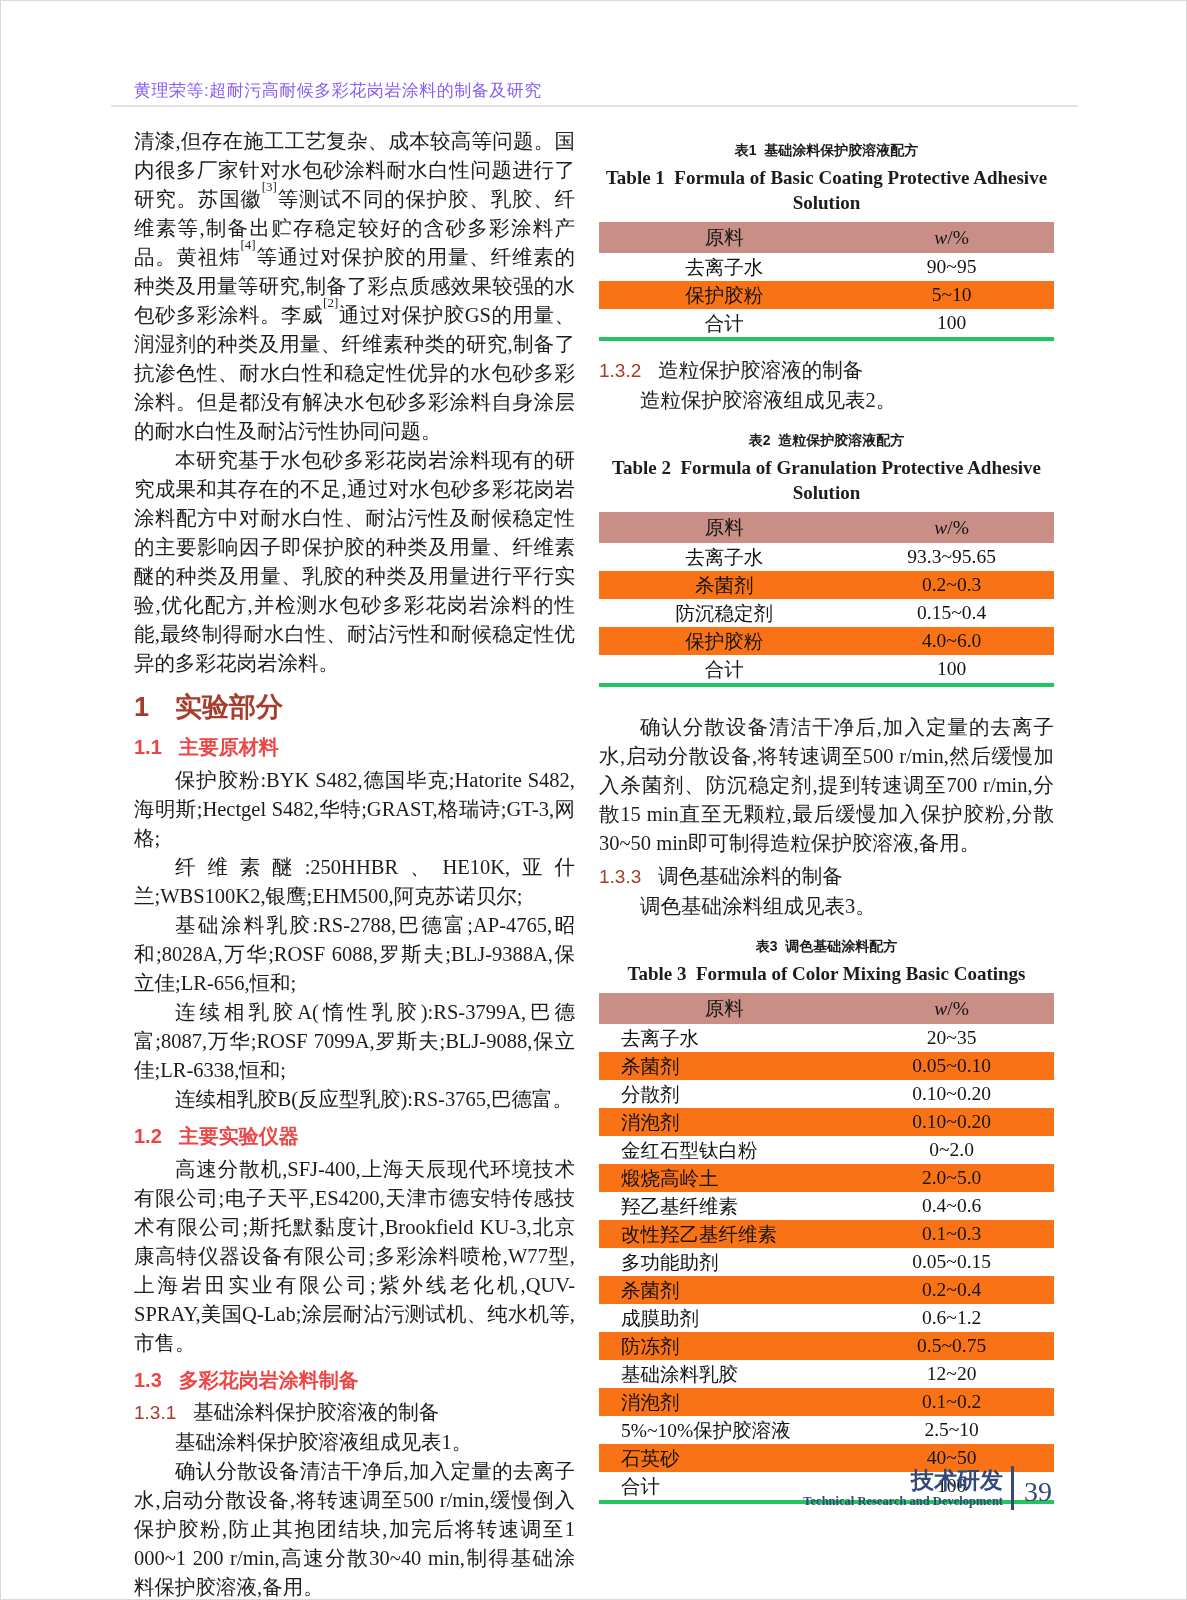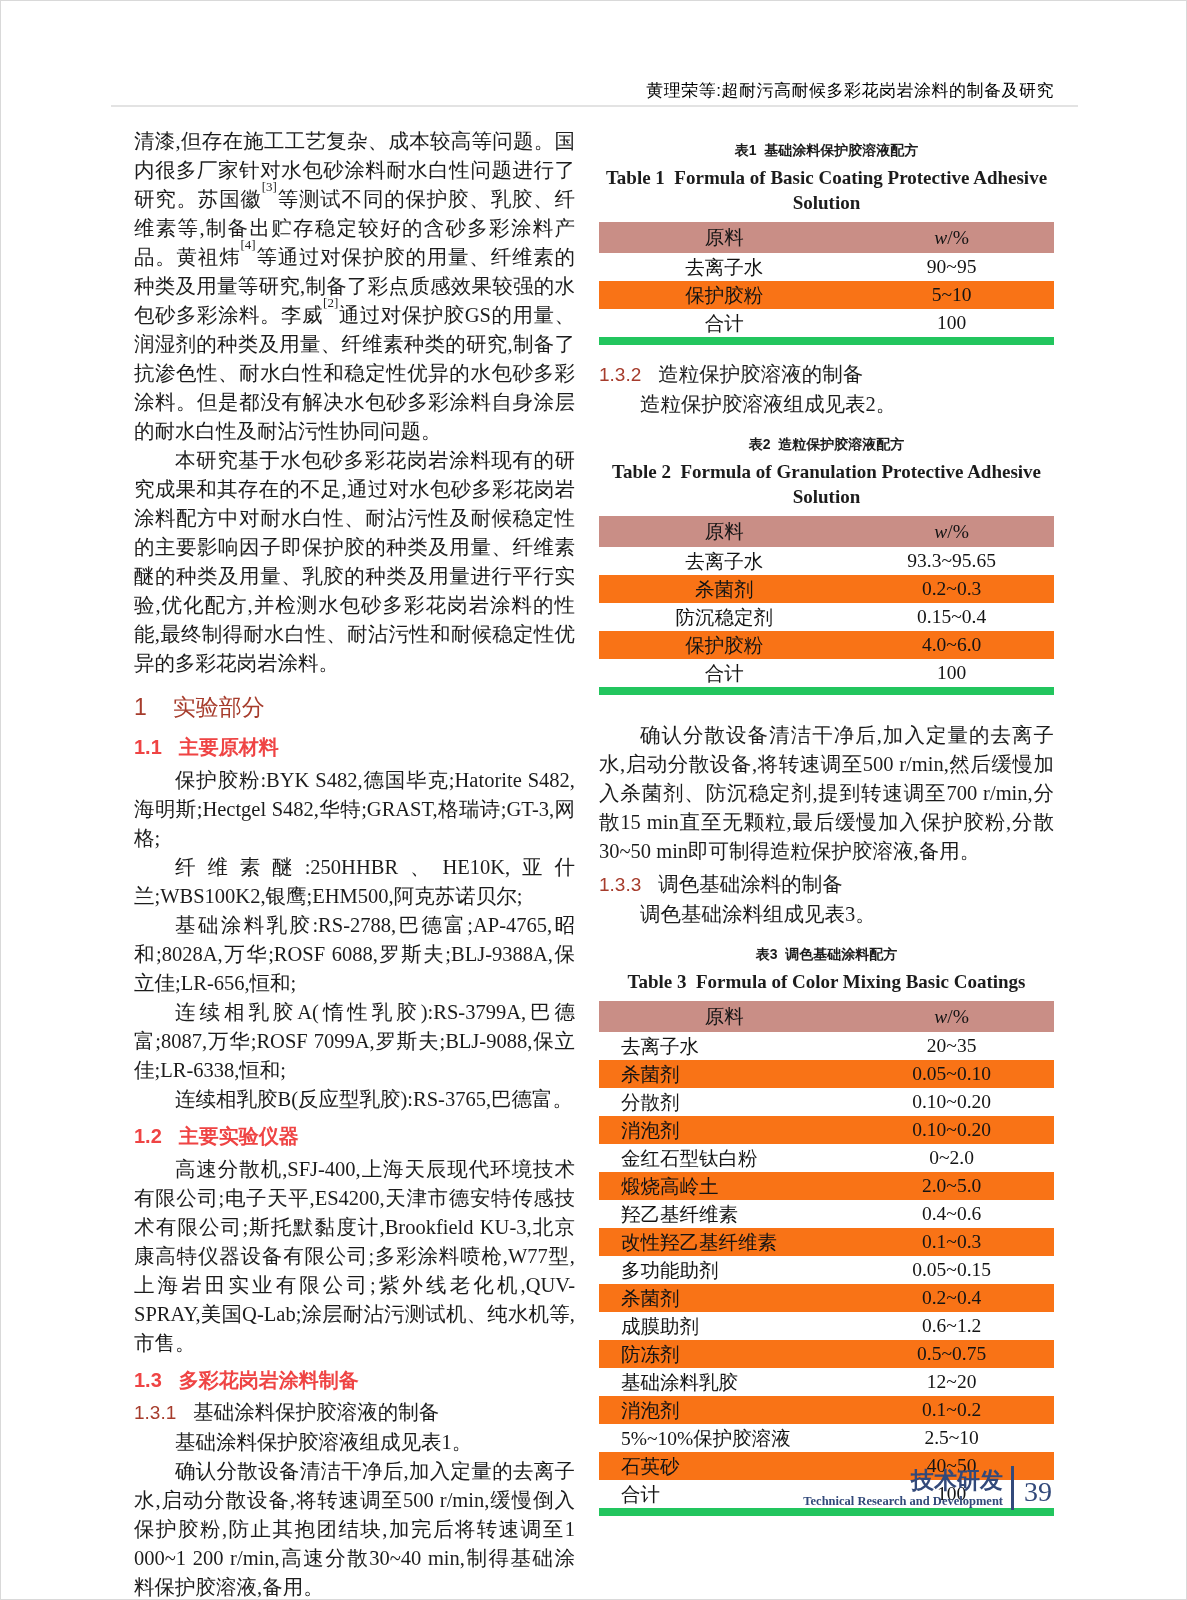--- a/index.html
+++ b/index.html
@@ -10,23 +10,22 @@
     border:1px solid #d9d9d9;
     box-sizing:border-box;
     overflow:hidden;
     font-family:"Liberation Serif","DejaVu Serif",serif;
     color:#1c1c1c;
   }
 
   
   .running-title {
     position:absolute; top:78px; left:133px; width:920px;
-    text-align:right;
-    font-family:"Liberation Sans","DejaVu Sans",sans-serif;
-    font-size:17px; color:#000000; letter-spacing:0.5px;
+    font-family:"Liberation Sans","DejaVu Sans",sans-serif;
+    font-size:17px; color:#8b5cf6; letter-spacing:0.5px;
   }
   .header-rule {
     position:absolute; top:104px; left:110px; width:967px; height:2px;
     background:#e3e3e3;
   }
 
   
   .col-left  { position:absolute; left:133px; top:126px; width:441px; }
   .col-right { position:absolute; left:598px; top:132px; width:455px; }
 
@@ -37,21 +36,21 @@
     text-align:justify;
     text-indent:2em;
   }
   .body-p.no-indent { text-indent:0; }
   .ref { font-size:13px; position:relative; top:-7px; line-height:0; }
 
   
   .sec1 {
     margin:12px 0 10px 0;
     font-family:"Liberation Sans","DejaVu Sans",sans-serif;
-    font-size:23px; font-weight:normal; color:#a63c2c;
+    font-size:27px; font-weight:bold; color:#a63c2c;
     line-height:34px;
   }
   .sec1 .num { margin-right:26px; }
   .sec2 {
     margin:9px 0 6px 0;
     font-family:"Liberation Sans","DejaVu Sans",sans-serif;
     font-size:20px; font-weight:bold; color:#ef4444;
     line-height:26px;
   }
   .sec2 .num { margin-right:17px; }
@@ -74,21 +73,21 @@
   }
   .cap-en {
     font-family:"Liberation Serif","DejaVu Serif",serif;
     font-size:19px; font-weight:bold; line-height:25px; color:#1c1c1c;
     white-space:pre-wrap; margin-top:2px;
   }
 
   
   table.data-table {
     width:100%; border-collapse:collapse;
-    border-bottom:8px solid #22c55e;
+    border-bottom:4px solid #22c55e;
     font-size:19.5px; color:#141414;
     margin-bottom:2px;
   }
   table.data-table th {
     background:#c98e86;
     font-weight:normal; height:31px;
     text-align:center; padding:0;
   }
   table.data-table td { height:28px; padding:0; text-align:center; }
   table.data-table tr.alt { background:#f97316; }

